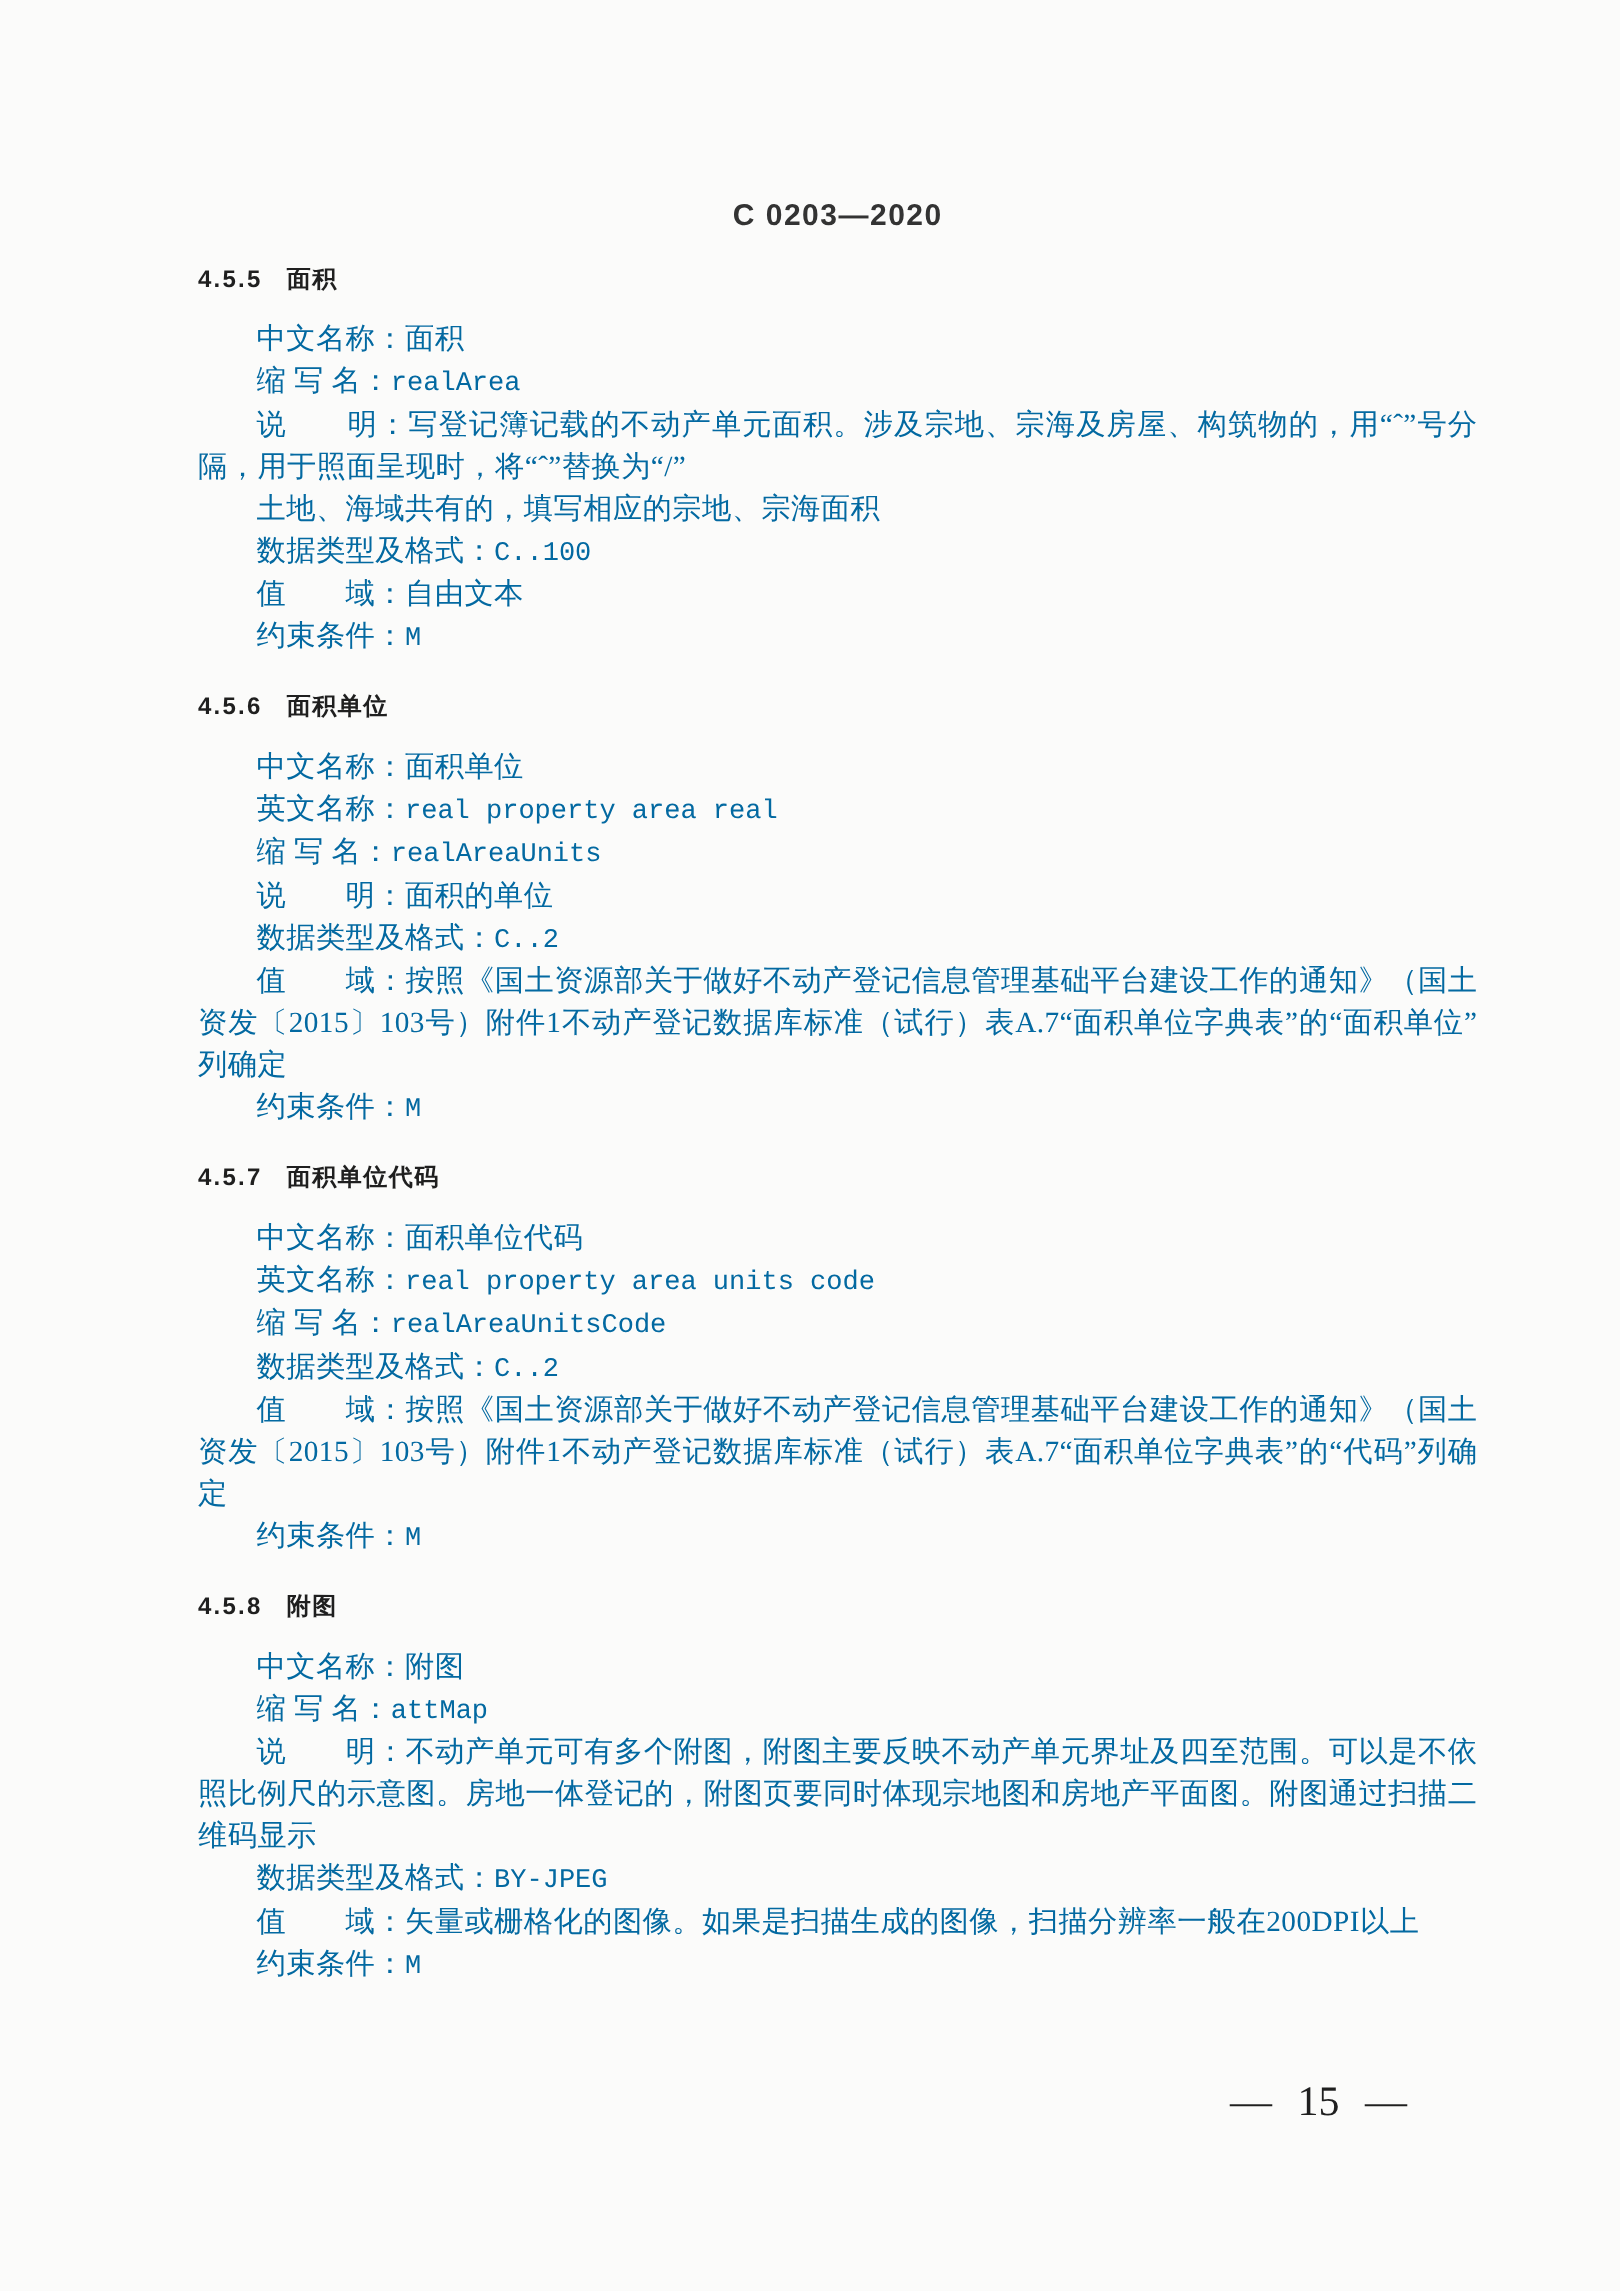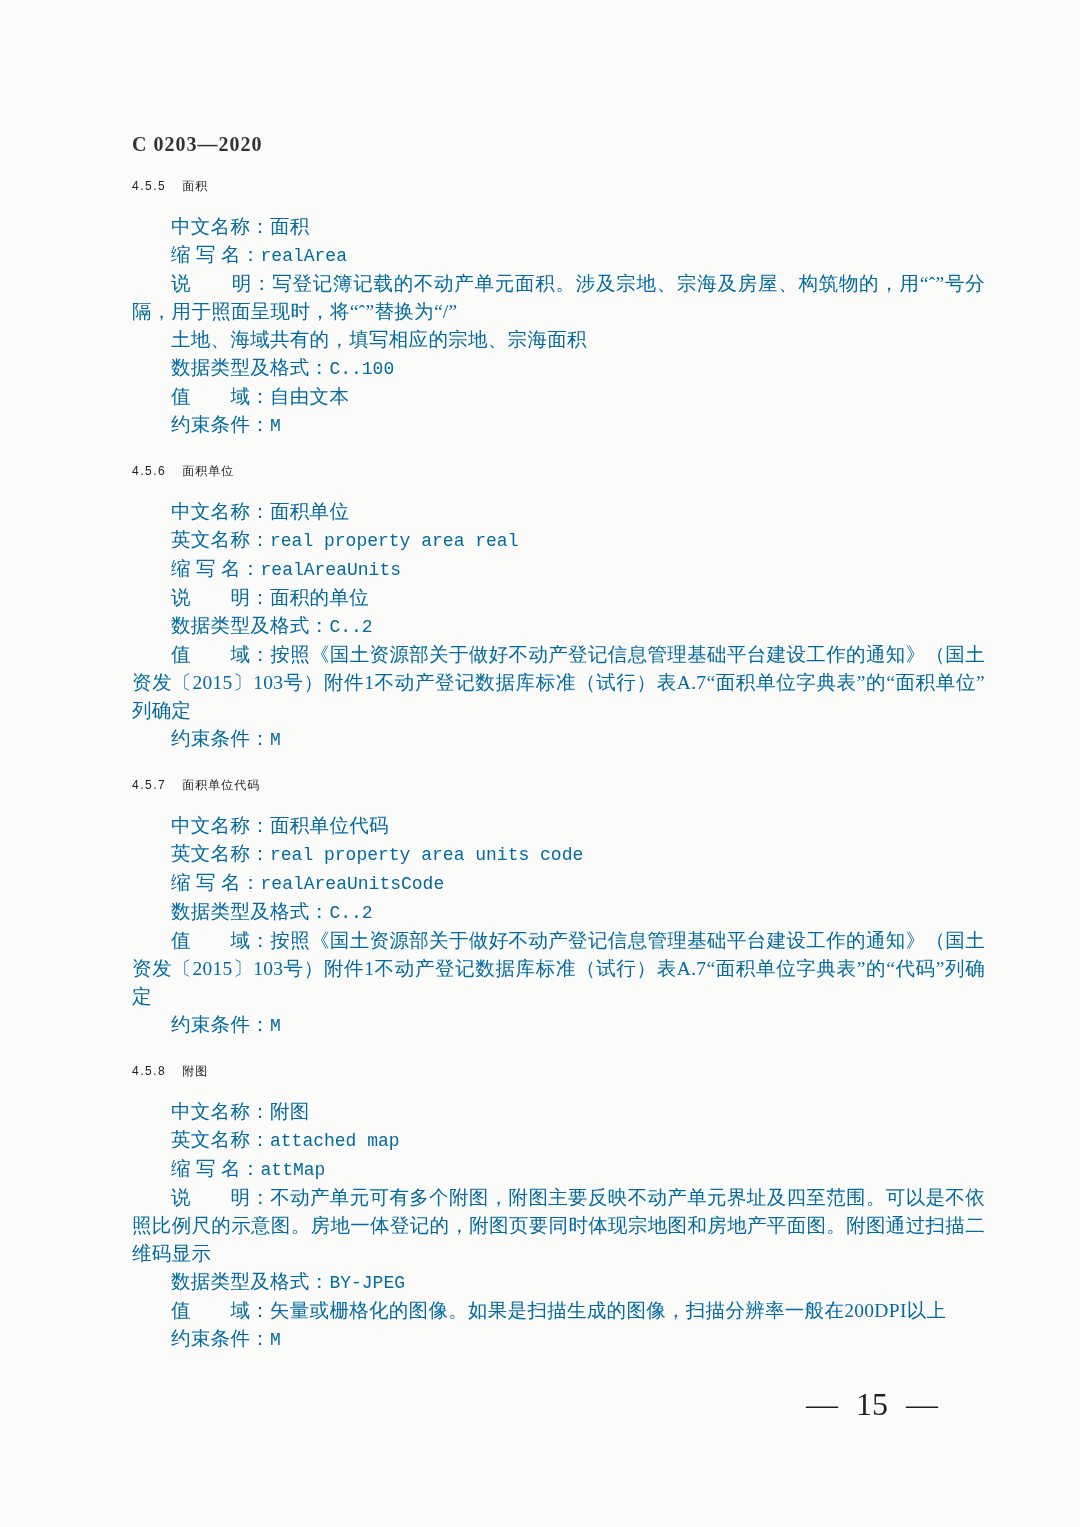--- a/index.html
+++ b/index.html
@@ -8,33 +8,33 @@
     width:1080px;height:1527px;
     margin:0 auto;
     background:#fbfbfa;
     box-sizing:border-box;
     padding:133px 95px 0 132px;
     font-family:"Liberation Serif","DejaVu Serif",serif;
     color:#262626;
     overflow:hidden;
   }
   .doc-header{
-    text-align:left;
-    font-family:Liberation Serif, serif;
+    text-align:center;
+    font-family:Liberation Sans, sans-serif;
     font-weight:600;
     font-size:20px;
     letter-spacing:1px;
     color:#333;
     line-height:22px;
     height:22px;
   }
   h2.section-heading{
     font-family:"Liberation Sans","DejaVu Sans",sans-serif;
-    font-size:12px;
-    font-weight:400;
+    font-size:16px;
+    font-weight:700;
     color:#1f1f1f;
     margin:18px 0 13px 0;
     line-height:27px;
   }
   h2.section-heading .sec-num{letter-spacing:1.5px;}
   h2.section-heading .sec-title{margin-left:16px;letter-spacing:1px;}
   p.field-line{
     margin:0;
     font-size:19.5px;
     line-height:28px;
@@ -46,21 +46,21 @@
   p.field-line .latin{
     font-family:"Liberation Mono","DejaVu Sans Mono",monospace;
     font-size:18px;
     letter-spacing:0;
   }
   .doc-footer{
     position:absolute;
     top:1386px;
     right:142px;
     font-family:"Liberation Serif","DejaVu Serif",serif;
-    font-size:32px;
+    font-size:28px;
     color:#1f1f1f;
     word-spacing:10px;
   }
 </style>
 </head>
 <body>
 
 <div class="page">
   <div class="doc-header">
     <span>C 0203—2020</span>
@@ -85,21 +85,20 @@
       <p class="field-line"><span class="f-label">约束条件：</span><span class="latin">M</span></p>
       <h2 class="section-heading"><span class="sec-num">4.5.7</span><span class="sec-title">面积单位代码</span></h2>
       <p class="field-line"><span class="f-label">中文名称：</span><span>面积单位代码</span></p>
       <p class="field-line"><span class="f-label">英文名称：</span><span class="latin">real property area units code</span></p>
       <p class="field-line"><span class="f-label">缩 写 名：</span><span class="latin">realAreaUnitsCode</span></p>
       <p class="field-line"><span class="f-label">数据类型及格式：</span><span class="latin">C..2</span></p>
       <p class="field-line"><span class="f-label">值　　域：</span><span>按照《国土资源部关于做好不动产登记信息管理基础平台建设工作的通知》（国土资发〔2015〕103号）附件1不动产登记数据库标准（试行）表A.7“面积单位字典表”的“代码”列确定</span></p>
       <p class="field-line"><span class="f-label">约束条件：</span><span class="latin">M</span></p>
       <h2 class="section-heading"><span class="sec-num">4.5.8</span><span class="sec-title">附图</span></h2>
       <p class="field-line"><span class="f-label">中文名称：</span><span>附图</span></p>
-      <p class="field-line"><span class="f-label">英文名称：</span><span class="latin">attached map</span></p>
       <p class="field-line"><span class="f-label">缩 写 名：</span><span class="latin">attMap</span></p>
       <p class="field-line"><span class="f-label">说　　明：</span><span>不动产单元可有多个附图，附图主要反映不动产单元界址及四至范围。可以是不依照比例尺的示意图。房地一体登记的，附图页要同时体现宗地图和房地产平面图。附图通过扫描二维码显示</span></p>
       <p class="field-line"><span class="f-label">数据类型及格式：</span><span class="latin">BY-JPEG</span></p>
       <p class="field-line"><span class="f-label">值　　域：</span><span>矢量或栅格化的图像。如果是扫描生成的图像，扫描分辨率一般在200DPI以上</span></p>
       <p class="field-line"><span class="f-label">约束条件：</span><span class="latin">M</span></p>
     </main>
 
   <div class="doc-footer">
     <span>— 15 —</span>
   </div>

